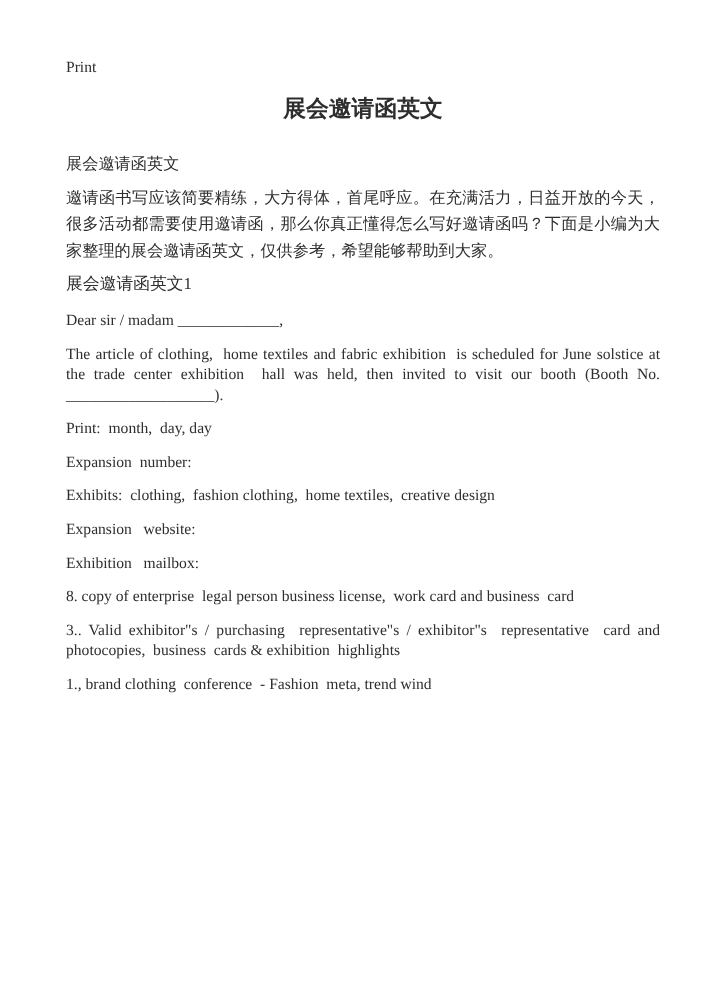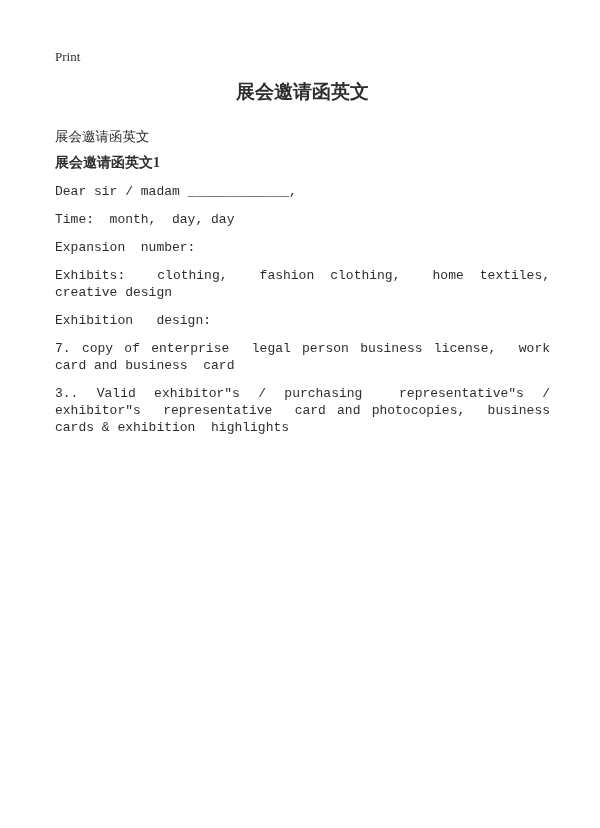--- a/index.html
+++ b/index.html
@@ -36,48 +36,51 @@
   }
   .intro-para {
     font-size: 13.5px;
     line-height: 22px;
     text-align: justify;
     margin: 0 0 9px 0;
   }
   .section-heading {
     font-size: 14px;
     line-height: 17px;
-    font-weight: bold;
+    font-weight: normal;
     margin: 0 0 12px 0;
   }
   .para {
     font-size: 13px;
     line-height: 17px;
     margin: 0 0 11px 0;
     text-align: justify;
     text-justify: inter-word;
     white-space: pre-wrap;
-    font-family: Liberation Mono, monospace;
   }
 </style>
 </head>
 <body>
 
 <div class="page">
 
   <span class="print-link">Print</span>
 
   <h1 class="doc-title">展会邀请函英文</h1>
 
   <p class="doc-subtitle">展会邀请函英文</p>
 
+  <p class="intro-para">邀请函书写应该简要精练，大方得体，首尾呼应。在充满活力，日益开放的今天，很多活动都需要使用邀请函，那么你真正懂得怎么写好邀请函吗？下面是小编为大家整理的展会邀请函英文，仅供参考，希望能够帮助到大家。</p>
 
   <h2 class="section-heading">展会邀请函英文1</h2>
 
   <p class="para">Dear sir / madam _____________,</p>
-  <p class="para">Time:  month,  day, day</p>
+  <p class="para">The article of clothing,  home textiles and fabric exhibition  is scheduled for June solstice at the trade center exhibition  hall was held, then invited to visit our booth (Booth No. ___________________).</p>
+  <p class="para">Print:  month,  day, day</p>
   <p class="para">Expansion  number:</p>
   <p class="para">Exhibits:  clothing,  fashion clothing,  home textiles,  creative design</p>
-  <p class="para">Exhibition   design:</p>
-  <p class="para">7. copy of enterprise  legal person business license,  work card and business  card</p>
+  <p class="para">Expansion   website:</p>
+  <p class="para">Exhibition   mailbox:</p>
+  <p class="para">8. copy of enterprise  legal person business license,  work card and business  card</p>
   <p class="para">3.. Valid exhibitor"s / purchasing  representative"s / exhibitor"s  representative  card and photocopies,  business  cards &amp; exhibition  highlights</p>
+  <p class="para">1., brand clothing  conference  - Fashion  meta, trend wind</p>
 
 </div>
 
 </body></html>

